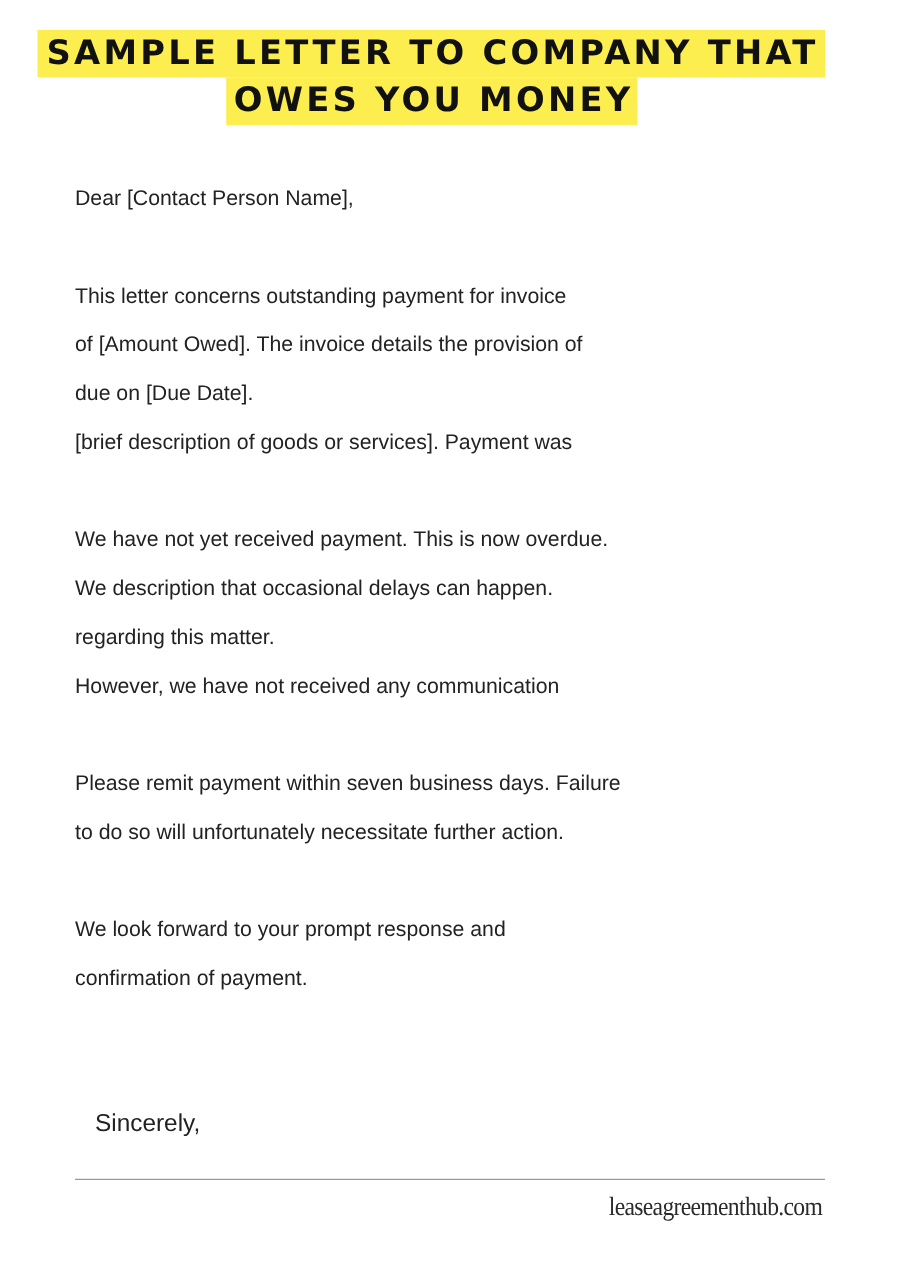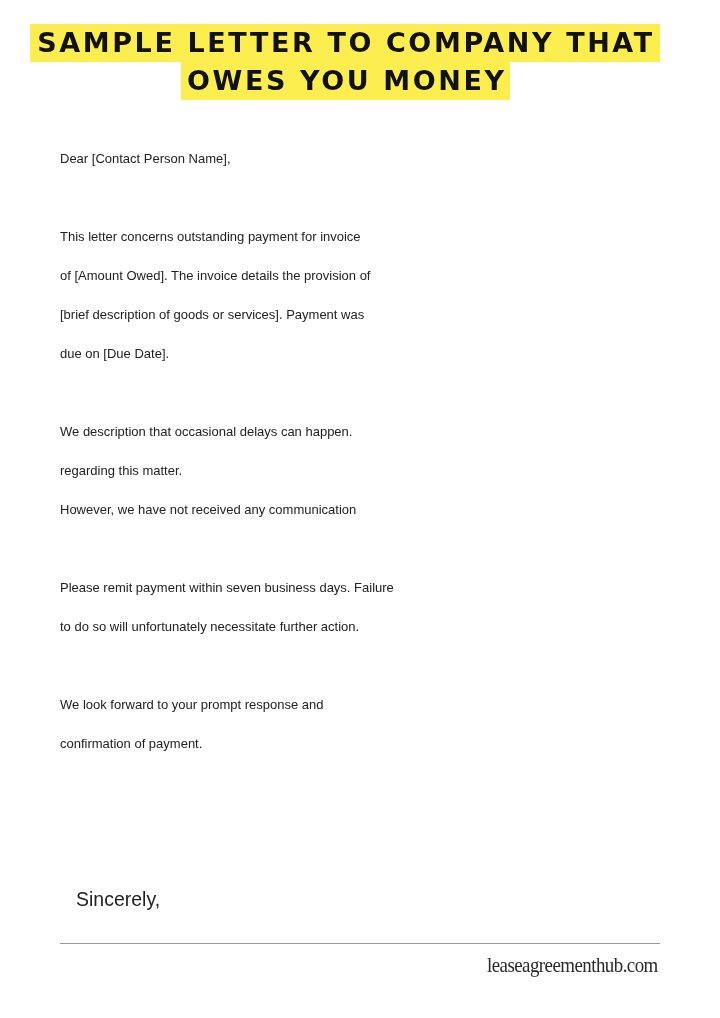--- a/index.html
+++ b/index.html
@@ -48,21 +48,21 @@
     left: 181px;
     top: 38px;
     width: 319px;
     text-align: right;
   }
   .letter {
     position: absolute;
     left: 60px;
     top: 139px;
     width: 620px;
-    font-size: 13px;
+    font-size: 17px;
     line-height: 39px;
   }
   .para {
     margin: 0 0 39px 0;
   }
   .line {
     display: block;
     white-space: nowrap;
   }
   .signature {
@@ -103,25 +103,26 @@
 </div>
 
 <div class="letter">
   <p class="para">
     <span class="line">Dear [Contact Person Name],</span>
   </p>
 
   <p class="para">
     <span class="line">This letter concerns outstanding payment for invoice</span>
     <span class="line">of [Amount Owed]. The invoice details the provision of</span>
+    <span class="line">due on [Due Date].</span>
     <span class="line">[brief description of goods or services]. Payment was</span>
-    <span class="line">due on [Due Date].</span>
   </p>
 
   <p class="para">
+    <span class="line">We have not yet received payment. This is now overdue.</span>
     <span class="line">We description that occasional delays can happen.</span>
     <span class="line">regarding this matter.</span>
     <span class="line">However, we have not received any communication</span>
   </p>
 
   <p class="para">
     <span class="line">Please remit payment within seven business days. Failure</span>
     <span class="line">to do so will unfortunately necessitate further action.</span>
   </p>
 

